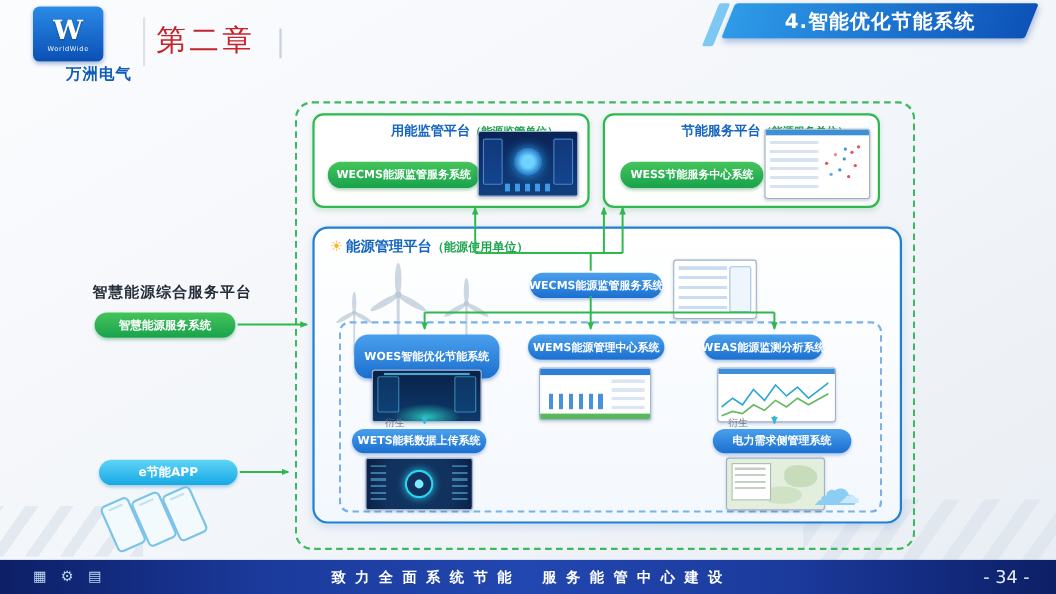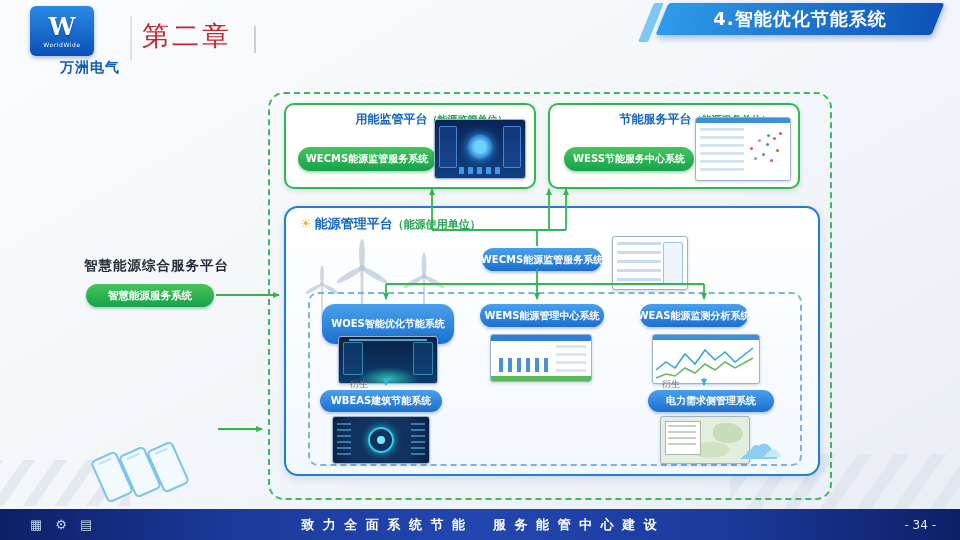--- a/index.html
+++ b/index.html
@@ -149,21 +149,21 @@
 
   
   .arrows{position:absolute;left:0;top:0;pointer-events:none;z-index:30;}
 
   
   .footer{position:absolute;left:0;bottom:0;width:960px;height:31px;
     background:linear-gradient(90deg,#0d1f66 0%,#1b3a9c 25%,#2247b0 50%,#1b3a9c 75%,#0d1f66 100%);
     display:flex;align-items:center;}
   .footer-icons{position:absolute;left:30px;display:flex;gap:13px;color:#bcd6ee;font-size:13px;}
   .footer-slogan{width:100%;text-align:center;color:#fff;font-weight:bold;font-size:13px;letter-spacing:2px;white-space:pre;}
-  .footer-page{position:absolute;right:24px;color:#e8eef8;font-size:12px;}
+  .footer-page{position:absolute;right:24px;color:#e8eef8;font-size:16px;}
 </style>
 </head>
 <body>
 
 <div class="stage">
 
   <div class="deco-bl"></div>
   <div class="deco-br"></div>
 
   <div class="logo-badge">
@@ -267,39 +267,40 @@
       <div class="hd"></div>
       <svg width="106" height="43" viewBox="0 0 106 43">
         <polyline points="3,30 13,22 22,28 32,14 42,24 52,10 62,20 72,12 82,22 100,8" fill="none" stroke="#2fa8d8" stroke-width="1.5"></polyline>
         <polyline points="3,38 13,34 22,36 32,28 42,33 52,24 62,30 72,22 82,28 100,18" fill="none" stroke="#64b85e" stroke-width="1.5"></polyline>
       </svg>
     </div>
 
     <div class="derive l">衍生</div>
     <div class="derive r">衍生</div>
 
-    <div class="pill blue wbeas-pill">WBEAS建筑节能系统</div>
+    <div class="pill blue wbeas-pill">WETS能耗数据上传系统</div>
     <div class="pill blue demand-pill">电力需求侧管理系统</div>
 
     <div class="thumb t-wbeas th-wbeas">
       <div class="sl"></div>
       <div class="sr"></div>
       <div class="ring"></div>
       <div class="core"></div>
     </div>
     <div class="thumb t-map th-map">
       <div class="b1"></div>
       <div class="b2"></div>
       <div class="panel"></div>
       <div class="panel-lines"></div>
     </div>
   </div>
 
   <div class="platform-label">智慧能源综合服务平台</div>
   <div class="pill green service-pill">智慧能源服务系统</div>
+  <div class="pill cyan app-pill">e节能APP</div>
 
   <div class="phones">
     <div class="phone p1"></div>
     <div class="phone p2"></div>
     <div class="phone p3"></div>
   </div>
 
   <div class="cloud-wrap">
     <span class="cloud-main">☁</span>
     <span class="cloud-sub">☁</span>

